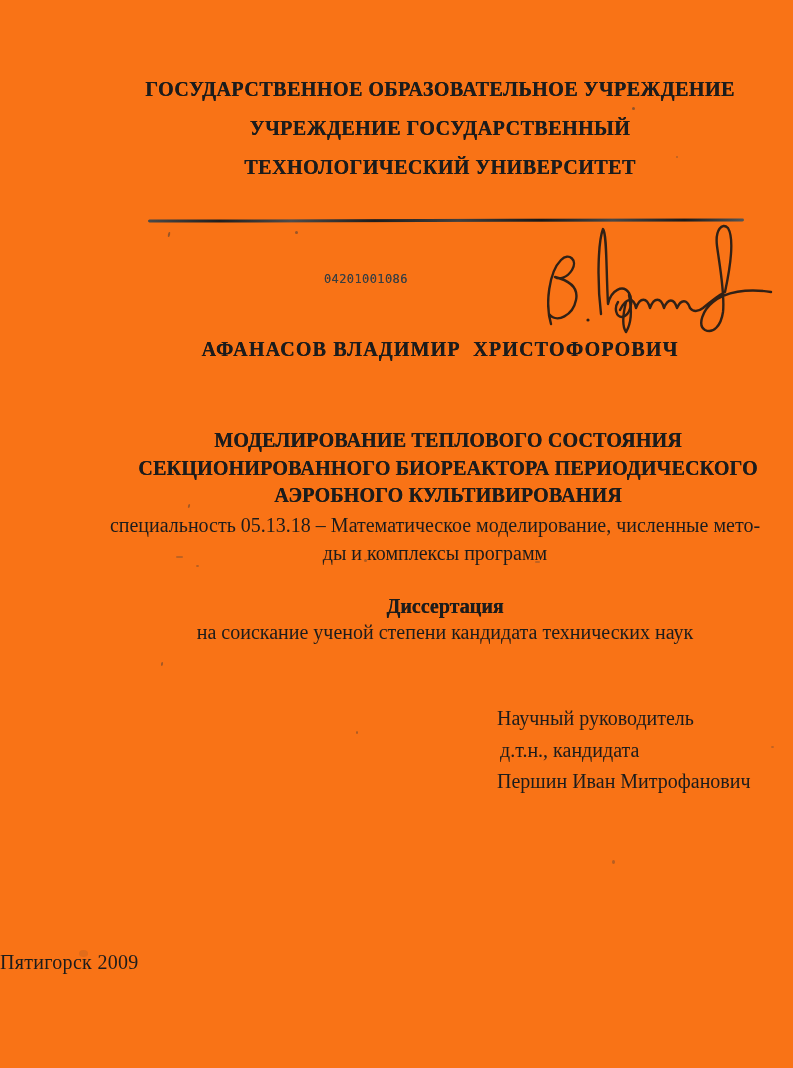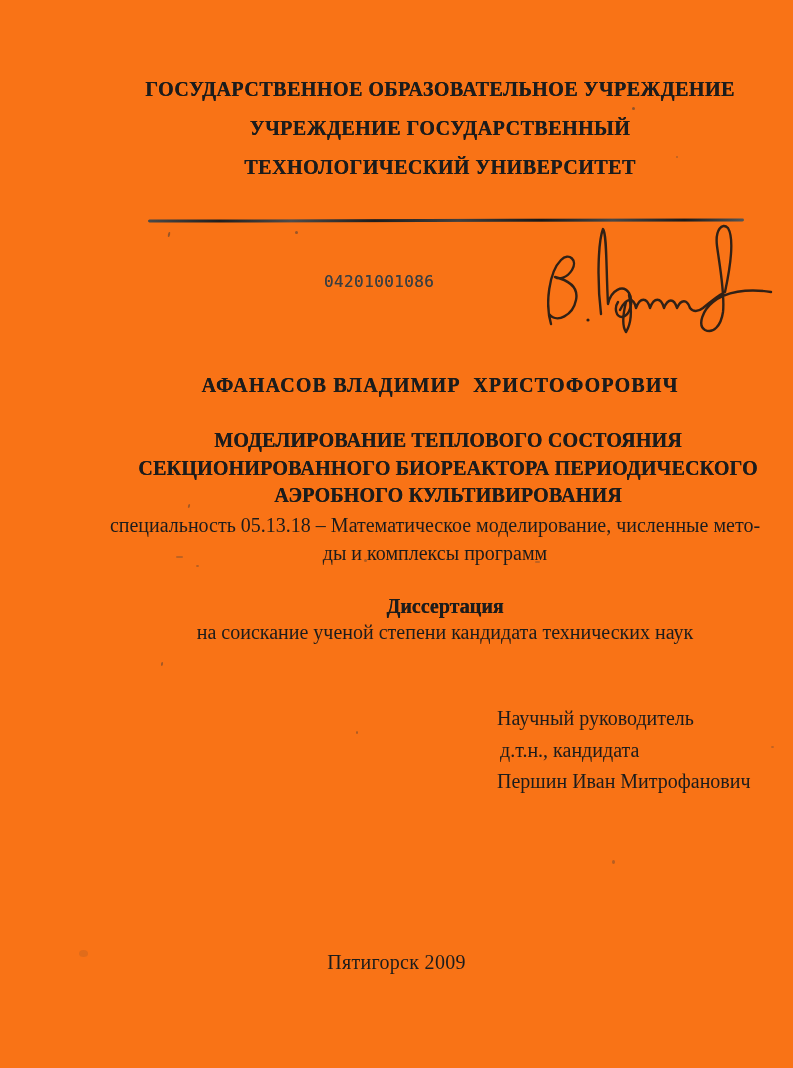--- a/index.html
+++ b/index.html
@@ -27,30 +27,29 @@
     transform:rotate(-.12deg);
     border-radius:2px;
   }
   .manuscript-note{
     left:560px;top:229px;width:186px;
     font-size:19px;text-align:right;letter-spacing:.2px;
   }
   .reg-number{
     left:324px;top:272px;
     font-family:"DejaVu Sans Mono","Liberation Mono",monospace;
-    font-size:16px;color:#3d3d3d;letter-spacing:.4px;
+    font-size:12px;color:#3d3d3d;letter-spacing:.4px;
     text-shadow:0 0 .6px #555;
   }
   .signature{left:535px;top:220px;width:250px;height:118px;}
   .author{
     left:120px;top:338px;width:640px;
     font-size:20px;font-weight:bold;letter-spacing:1.2px;
     text-align:center;white-space:pre;
     text-shadow:.3px 0 0 currentColor;
-    margin-top:36px;
   }
   .title{
     left:108px;top:427px;width:680px;
     font-size:20px;font-weight:bold;line-height:27.5px;
     letter-spacing:.2px;text-align:center;
     text-shadow:.3px 0 0 currentColor;
   }
   .specialty{
     left:65px;top:511px;width:740px;
     font-size:20px;line-height:28px;text-align:center;
@@ -60,21 +59,21 @@
     font-size:20px;line-height:25.5px;text-align:center;
   }
   .thesis .type{font-weight:bold;text-shadow:.3px 0 0 currentColor;}
   .supervisor{
     left:497px;top:703px;width:280px;
     font-size:20px;line-height:31.5px;
   }
   .supervisor .degree{padding-left:3px;}
   .imprint{
     left:0;top:951px;width:793px;
-    font-size:20px;text-align:center;letter-spacing:.3px;
+    font-size:20px;text-align:left;letter-spacing:.3px;
   }
   
   .spk{position:absolute;background:#3a3a3a;border-radius:50%;}
 </style>
 </head>
 <body>
 
 <div class="page">
 
   <div class="abs institution">

